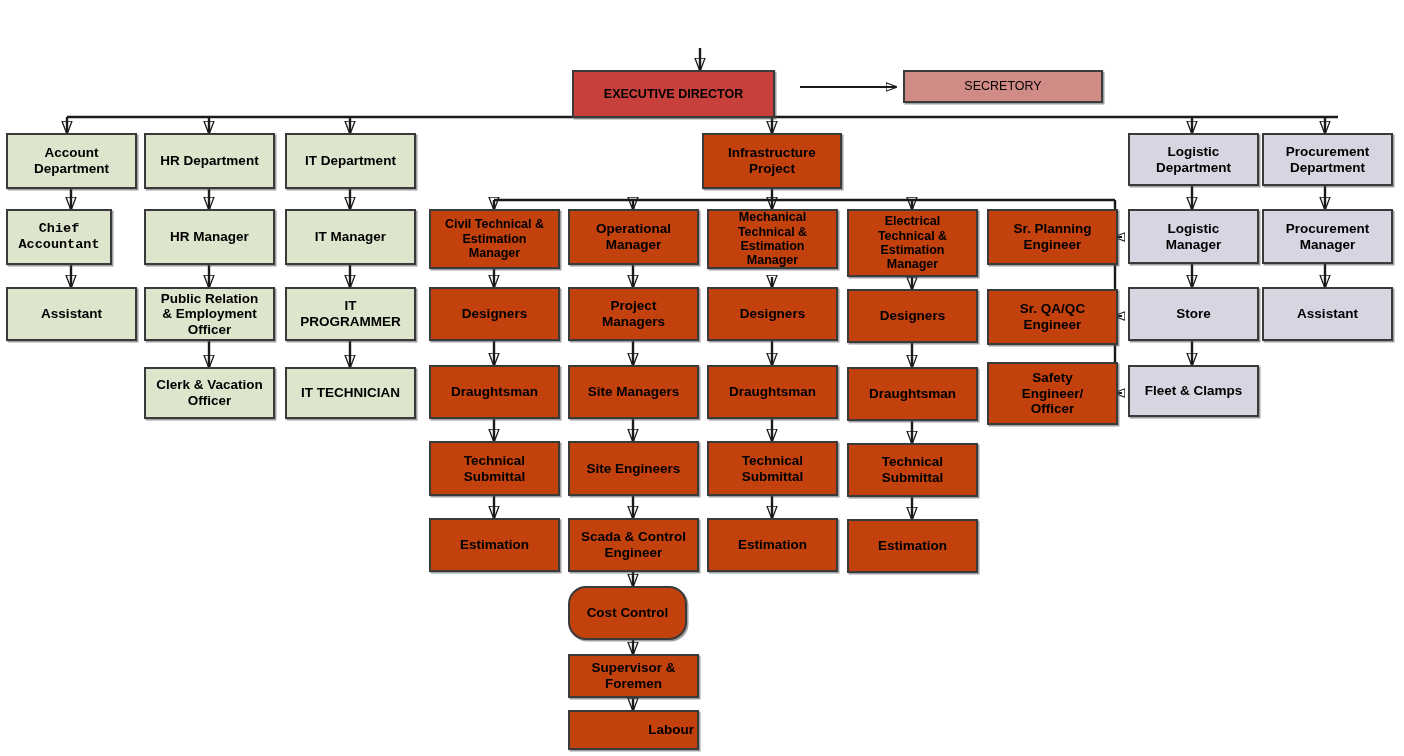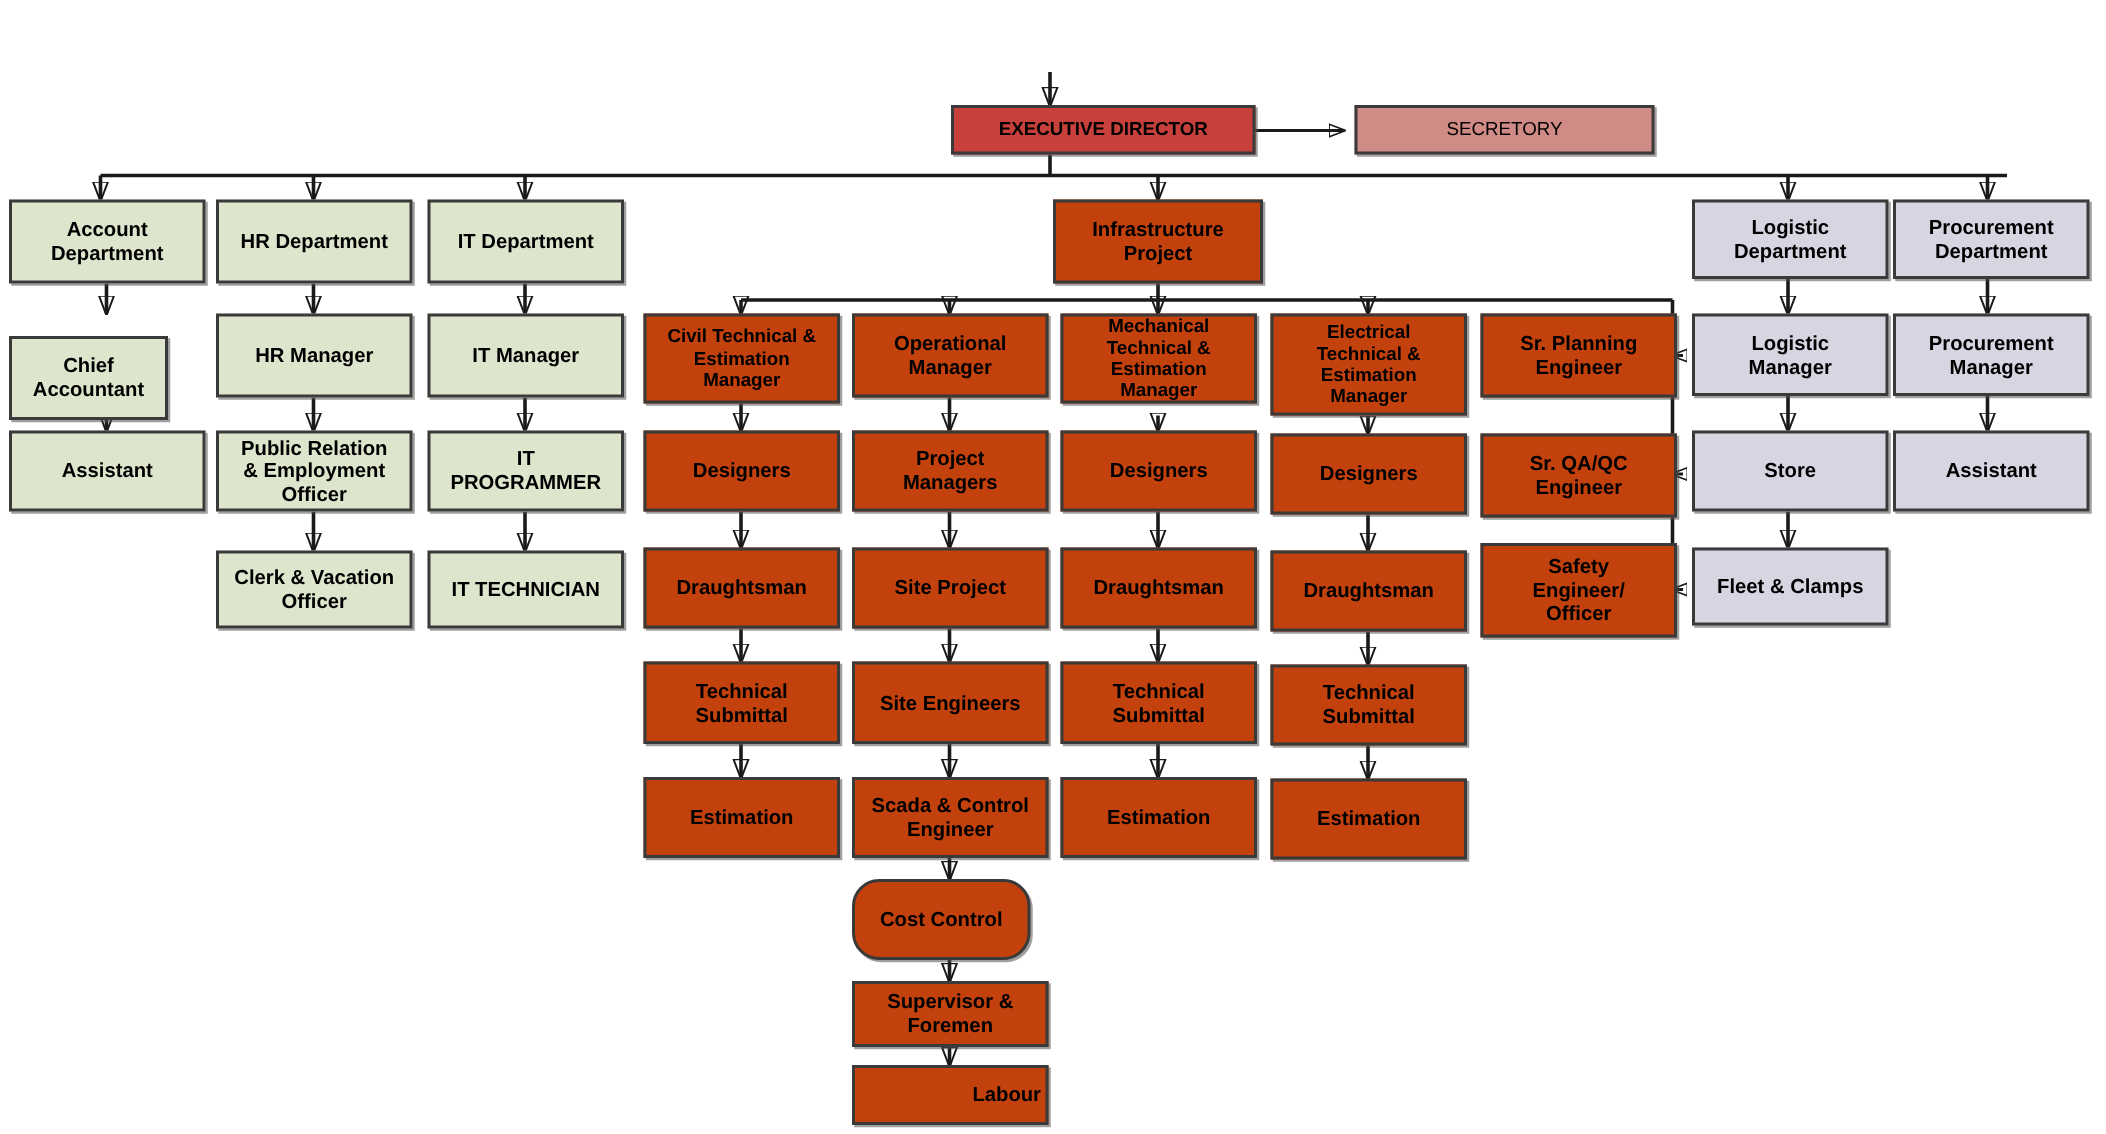--- a/index.html
+++ b/index.html
@@ -122,33 +122,33 @@
 
     <path d="M 1192 186 L 1192 209" stroke-width="2.4" marker-end="url(#arrow)"></path>
     <path d="M 1192 264 L 1192 287" stroke-width="2.4" marker-end="url(#arrow)"></path>
     <path d="M 1192 341 L 1192 365" stroke-width="2.4" marker-end="url(#arrow)"></path>
 
     <path d="M 1325 186 L 1325 209" stroke-width="2.4" marker-end="url(#arrow)"></path>
     <path d="M 1325 264 L 1325 287" stroke-width="2.4" marker-end="url(#arrow)"></path>
   </svg>
 
 
-  <div class="node c-red" style="left:634px; top:70px; width:203px; height:33px; font-size:12.5px;align-items:center;">
+  <div class="node c-red" style="left:572px; top:70px; width:203px; height:48px; font-size:12.5px;align-items:center;">
     <span class="lbl">EXECUTIVE DIRECTOR</span>
   </div>
 
   <div class="node c-redlt" style="left:903px; top:70px; width:200px; height:33px; font-size:12.5px; font-weight:normal;">
     <span class="lbl">SECRETORY</span>
   </div>
 
   <div class="node c-green" style="left:6px; top:133px; width:131px; height:56px;">
     <span class="lbl">Account
 Department</span>
   </div>
-  <div class="node c-green" style="left:6px; top:224px; width:106px; height:56px;">
+  <div class="node c-green" style="left:6px; top:209px; width:106px; height:56px;font-family:Liberation Mono, monospace;">
     <span class="lbl">Chief
 Accountant</span>
   </div>
   <div class="node c-green" style="left:6px; top:287px; width:131px; height:54px;">
     <span class="lbl">Assistant</span>
   </div>
 
   <div class="node c-green" style="left:144px; top:133px; width:131px; height:56px;">
     <span class="lbl">HR Department</span>
   </div>
@@ -205,21 +205,21 @@
 
   <div class="node c-pink" style="left:568px; top:209px; width:131px; height:56px;">
     <span class="lbl">Operational
 Manager</span>
   </div>
   <div class="node c-pink" style="left:568px; top:287px; width:131px; height:54px;">
     <span class="lbl">Project
 Managers</span>
   </div>
   <div class="node c-pink" style="left:568px; top:365px; width:131px; height:54px;">
-    <span class="lbl">Site Project</span>
+    <span class="lbl">Site Managers</span>
   </div>
   <div class="node c-pink" style="left:568px; top:441px; width:131px; height:55px;">
     <span class="lbl">Site Engineers</span>
   </div>
   <div class="node c-pink" style="left:568px; top:518px; width:131px; height:54px;">
     <span class="lbl">Scada &amp; Control
 Engineer</span>
   </div>
   <div class="node c-pink" style="left:568px; top:586px; width:119px; height:54px;border-radius:18px;">
     <span class="lbl">Cost Control</span>

